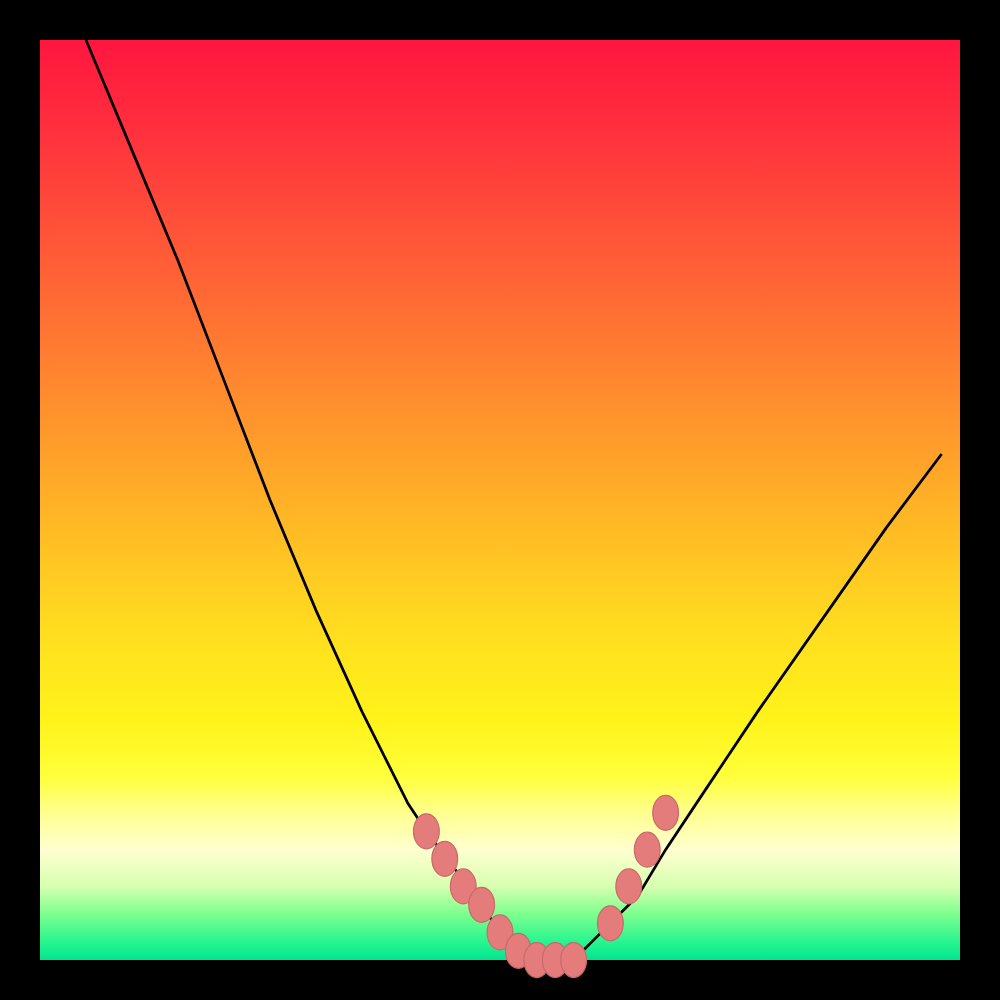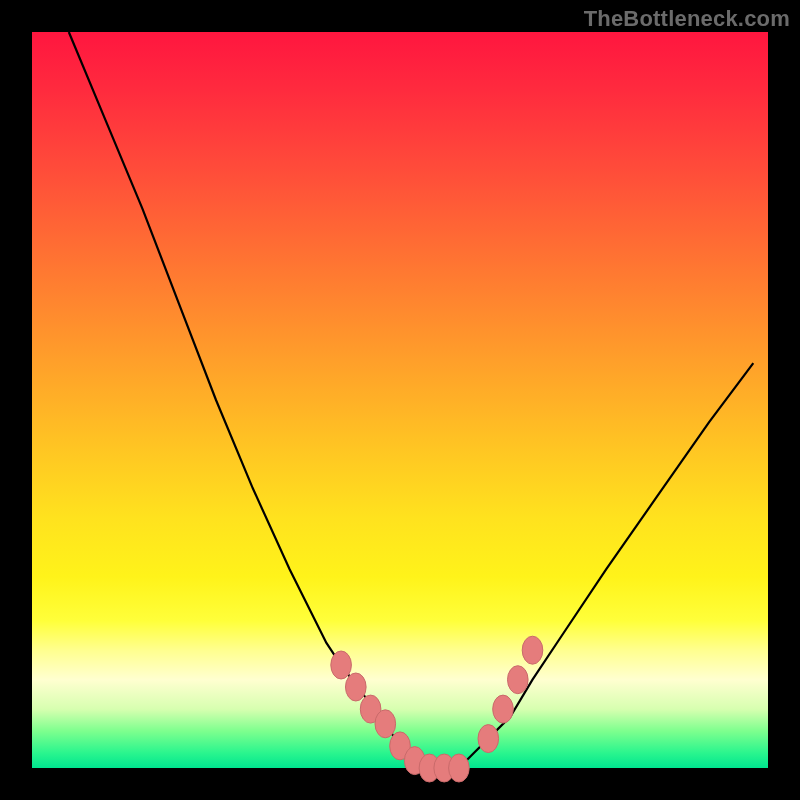--- a/index.html
+++ b/index.html
@@ -82,14 +82,13 @@
           <ellipse cx="397.4" cy="736.0" rx="10.3" ry="14.0" fill="#e57c7c" stroke="#c96a6a" stroke-width="1"></ellipse>
           <ellipse cx="412.2" cy="736.0" rx="10.3" ry="14.0" fill="#e57c7c" stroke="#c96a6a" stroke-width="1"></ellipse>
           <ellipse cx="426.9" cy="736.0" rx="10.3" ry="14.0" fill="#e57c7c" stroke="#c96a6a" stroke-width="1"></ellipse>
           <ellipse cx="456.3" cy="706.6" rx="10.3" ry="14.0" fill="#e57c7c" stroke="#c96a6a" stroke-width="1"></ellipse>
           <ellipse cx="471.0" cy="677.1" rx="10.3" ry="14.0" fill="#e57c7c" stroke="#c96a6a" stroke-width="1"></ellipse>
           <ellipse cx="485.8" cy="647.7" rx="10.3" ry="14.0" fill="#e57c7c" stroke="#c96a6a" stroke-width="1"></ellipse>
           <ellipse cx="500.5" cy="618.2" rx="10.3" ry="14.0" fill="#e57c7c" stroke="#c96a6a" stroke-width="1"></ellipse>
         </g>
     </svg>
   </div>
-  <div class="watermark">TheBottleneck.com</div>
 </div>
 
 </body></html>

